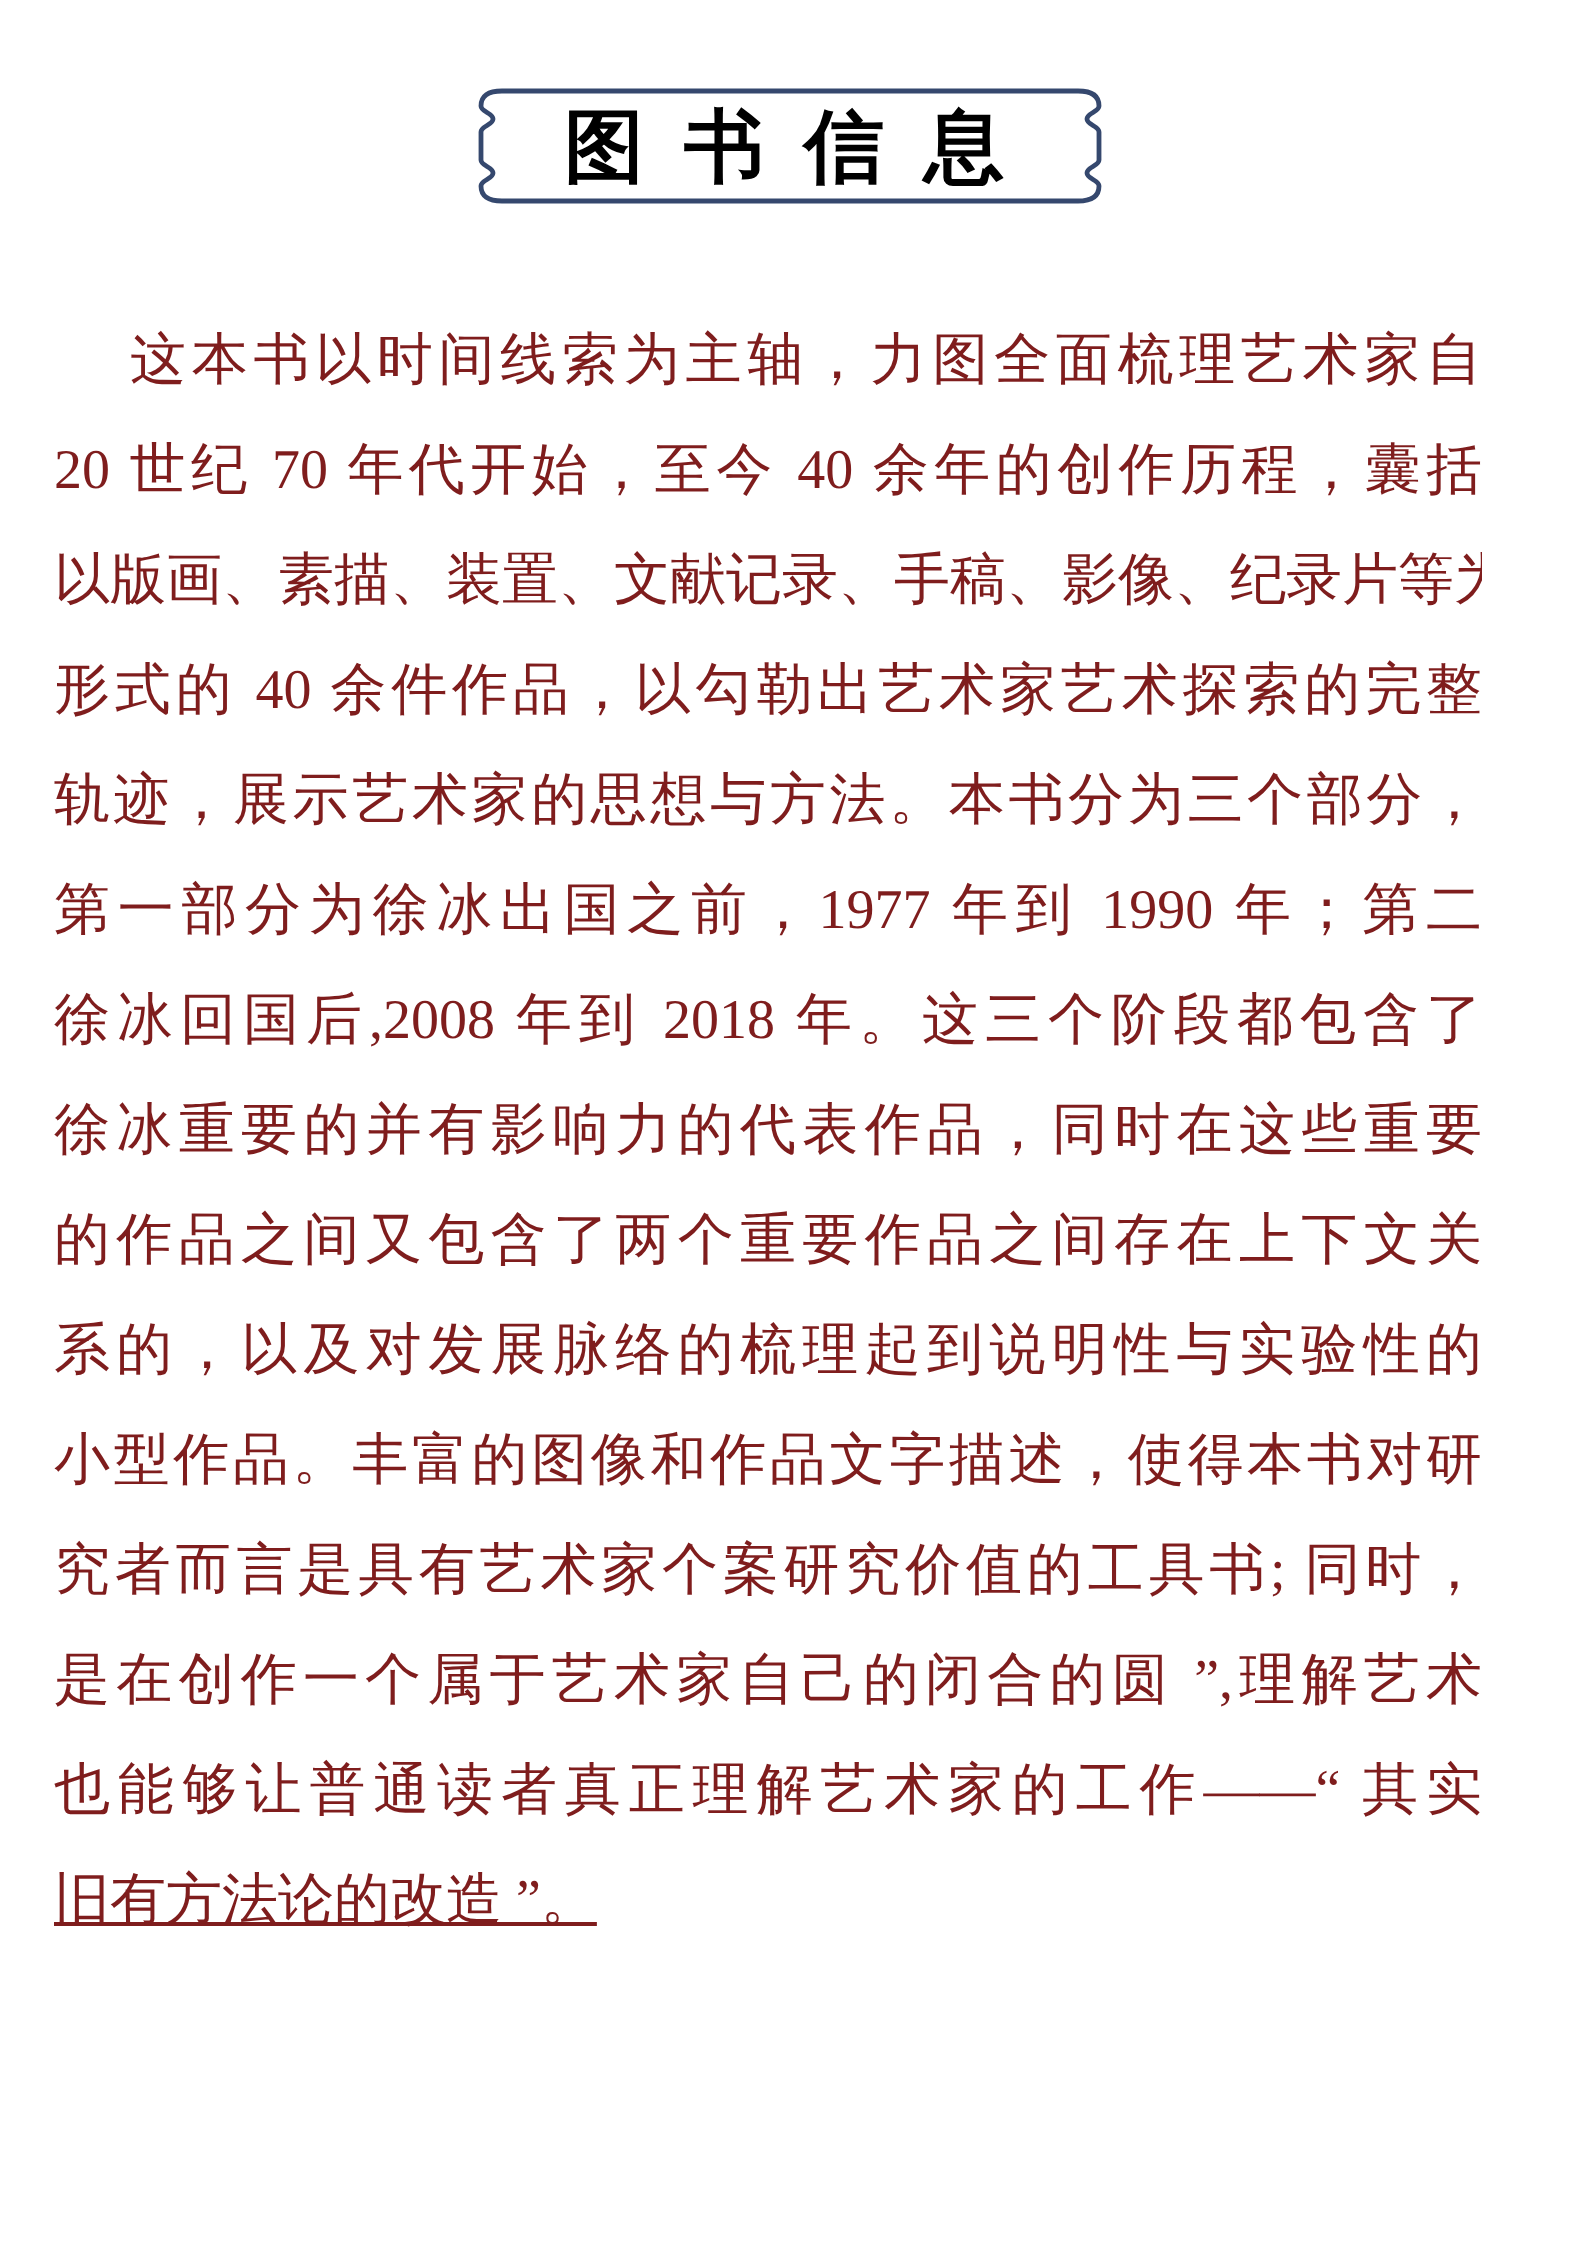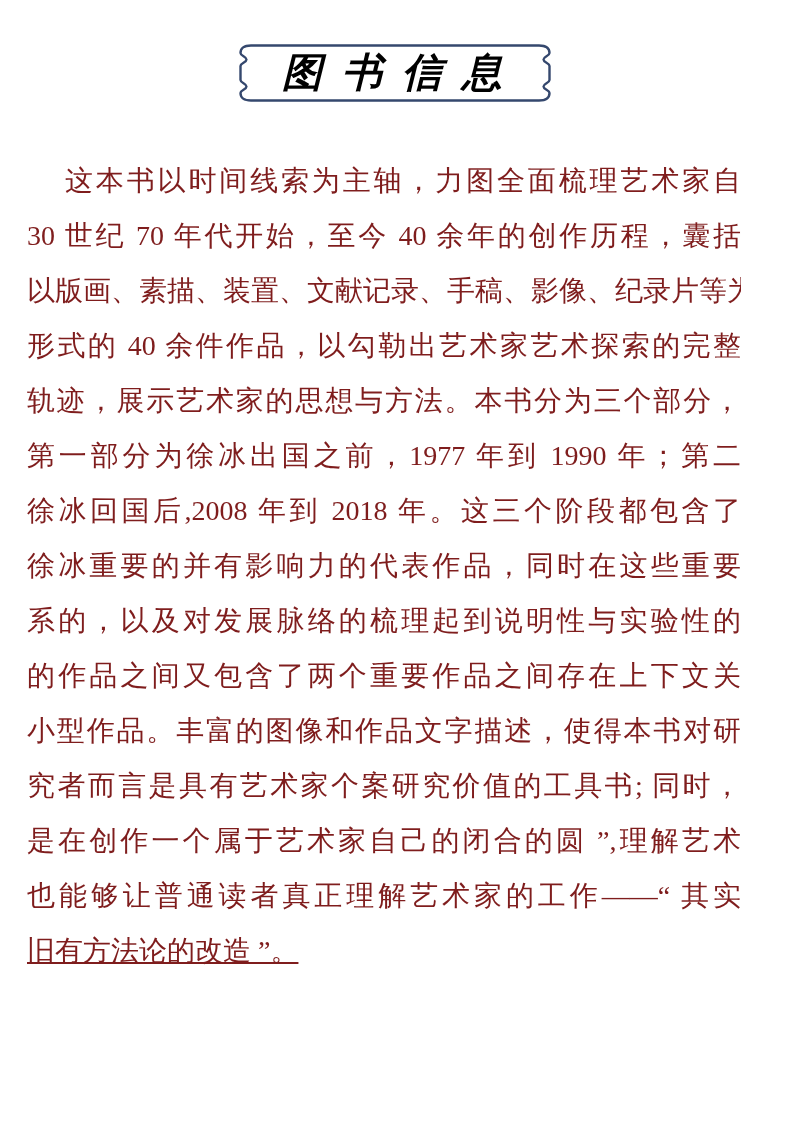--- a/index.html
+++ b/index.html
@@ -18,22 +18,22 @@
     width: 789px;
     height: 1134px;
     background: #ffffff;
   }
   .plaque {
     position: relative;
     width: 312px;
     height: 58px;
     margin: 44px auto 0 auto;
     display: flex;
+    align-items: center;
     justify-content: center;
-    font-style: italic;
   }
   .plaque svg {
     position: absolute;
     left: 0;
     top: 0;
     width: 312px;
     height: 58px;
   }
   .plaque-title {
     position: relative;
@@ -92,29 +92,29 @@
            L 1.5 22
            C 1.5 19 7.5 18.5 7.5 15.5
            C 7.5 12.5 1.5 12 1.5 9
            Q 1.5 1.5 12 1.5 Z"></path>
     </svg>
     <h1 class="plaque-title">图 书 信 息</h1>
   </div>
 
   <div class="paragraph">
       <div class="line first">这本书以时间线索为主轴，力图全面梳理艺术家自</div>
-      <div class="line">30 世纪 70 年代开始，至今 40 余年的创作历程，囊括</div>
+      <div class="line">20 世纪 70 年代开始，至今 40 余年的创作历程，囊括</div>
       <div class="line">以版画、素描、装置、文献记录、手稿、影像、纪录片等为</div>
       <div class="line">形式的 40 余件作品，以勾勒出艺术家艺术探索的完整</div>
       <div class="line">轨迹，展示艺术家的思想与方法。本书分为三个部分，</div>
       <div class="line">第一部分为徐冰出国之前，1977 年到 1990 年；第二</div>
       <div class="line">徐冰回国后,2008 年到 2018 年。这三个阶段都包含了</div>
       <div class="line">徐冰重要的并有影响力的代表作品，同时在这些重要</div>
+      <div class="line">的作品之间又包含了两个重要作品之间存在上下文关</div>
       <div class="line">系的，以及对发展脉络的梳理起到说明性与实验性的</div>
-      <div class="line">的作品之间又包含了两个重要作品之间存在上下文关</div>
       <div class="line">小型作品。丰富的图像和作品文字描述，使得本书对研</div>
       <div class="line">究者而言是具有艺术家个案研究价值的工具书; 同时，</div>
       <div class="line">是在创作一个属于艺术家自己的闭合的圆 ”,理解艺术</div>
       <div class="line">也能够让普通读者真正理解艺术家的工作——“ 其实</div>
       <div class="line last">旧有方法论的改造 ”。</div>
     </div>
 
 </div>
 
 </body></html>

